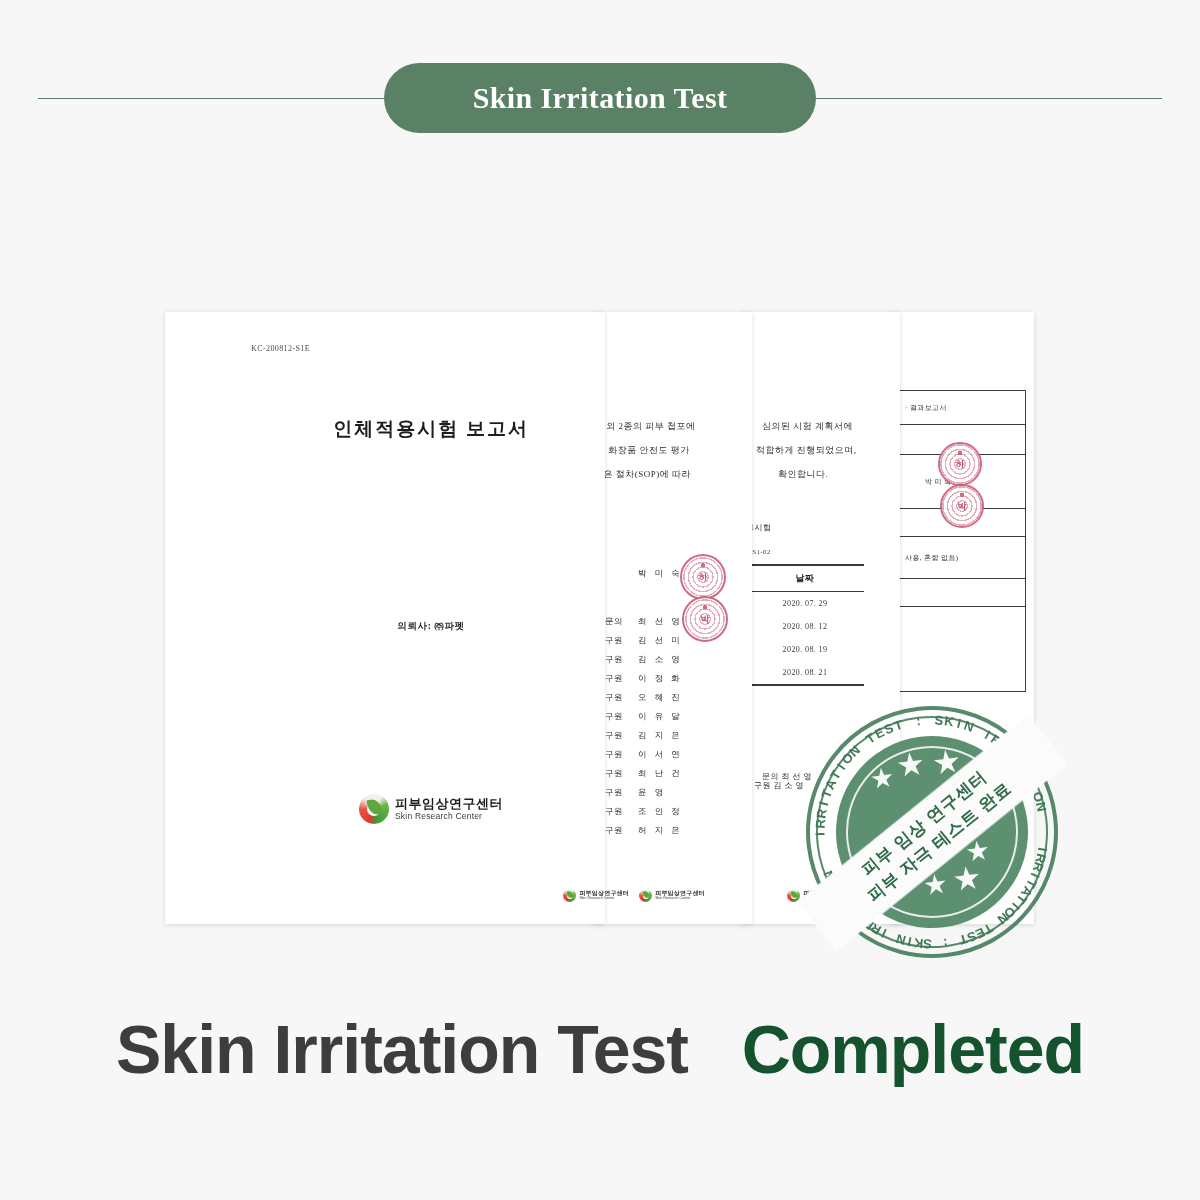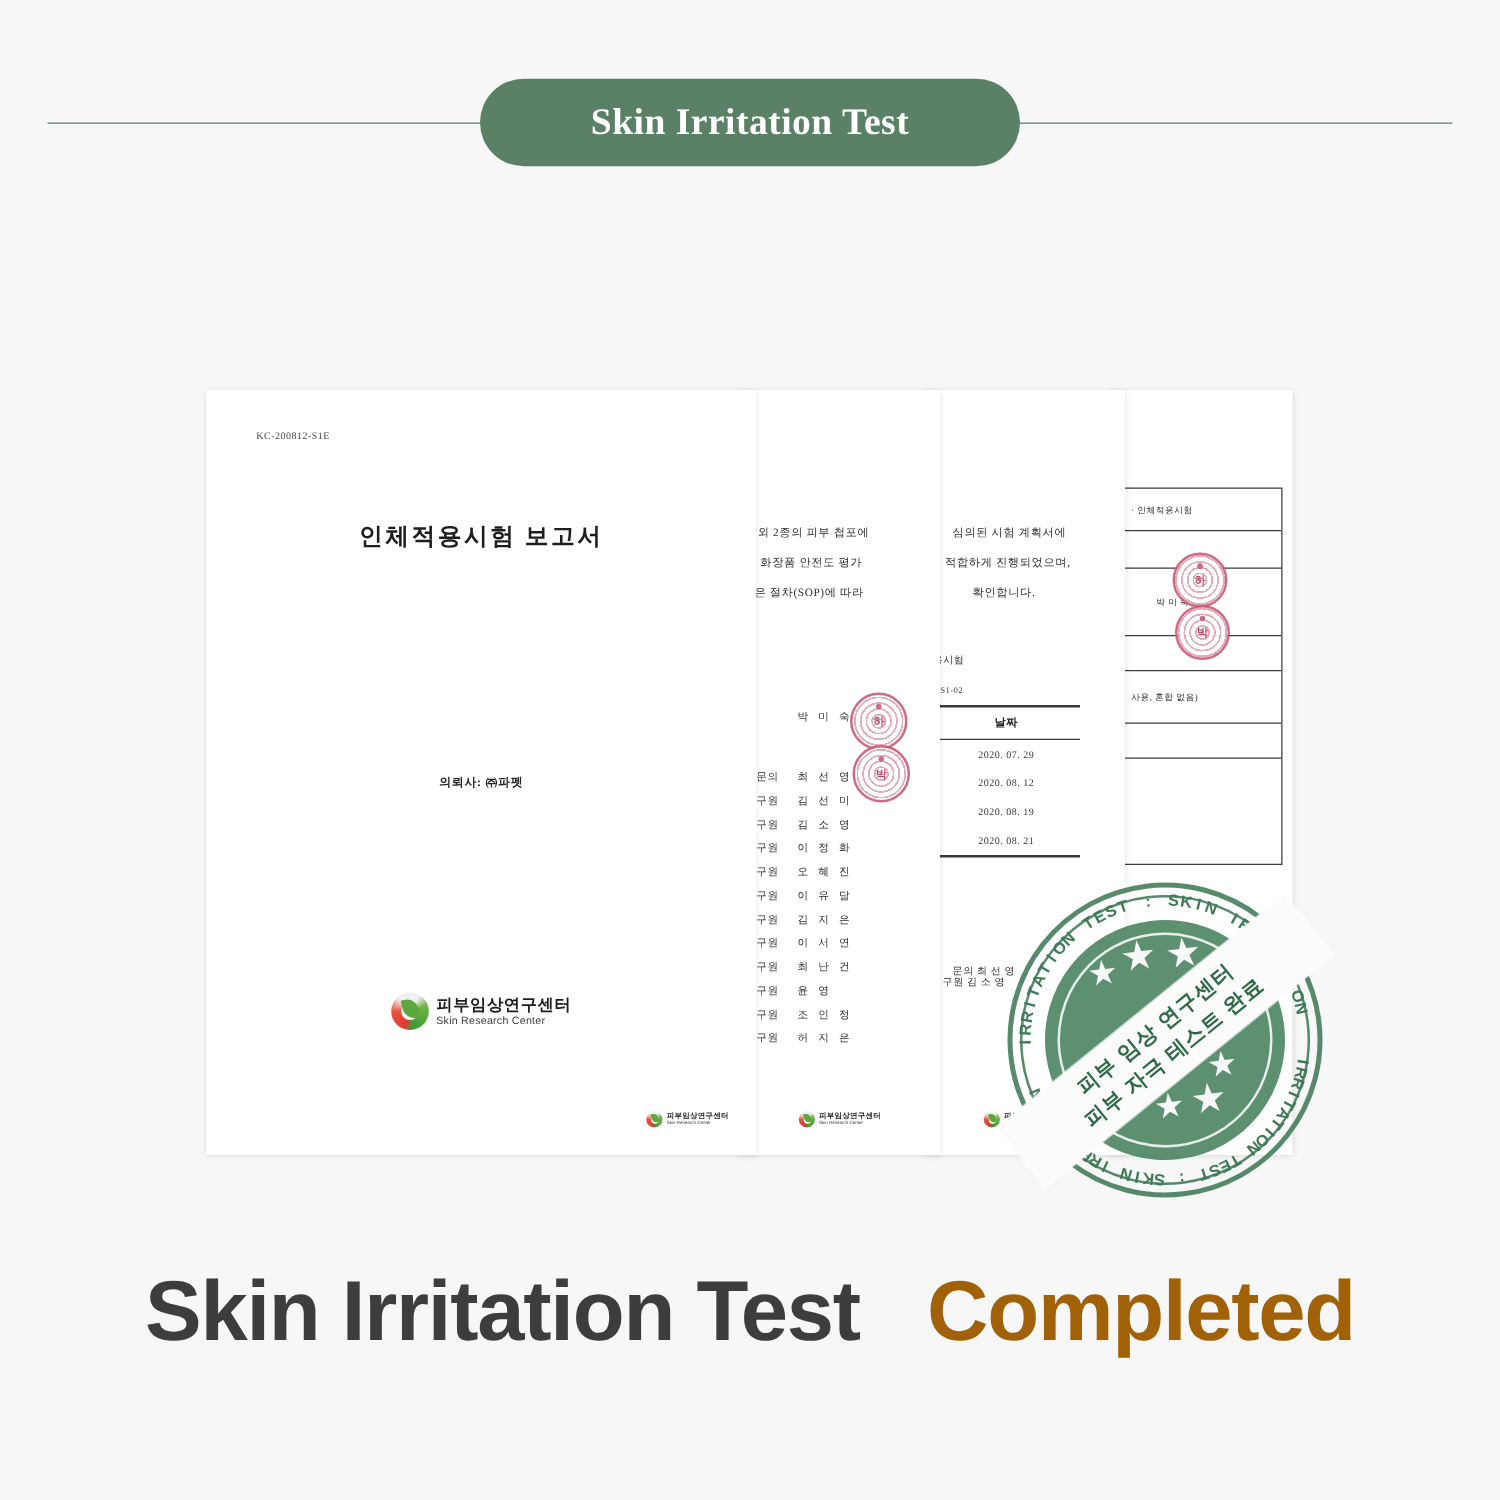--- a/index.html
+++ b/index.html
@@ -40,21 +40,21 @@
     position:absolute;top:0;background:#ffffff;
     box-shadow:0 1px 5px rgba(0,0,0,.13);
   }
   
   .sheet.s4{left:728px;width:146px;height:612px;}
   .sheet.s3{left:580px;width:160px;height:612px;}
   .sheet.s2{left:432px;width:160px;height:612px;}
   .sheet.s1{left:5px;width:440px;height:612px;}
 
   
-  .cover{position:relative;width:100%;height:100%;}
+  .cover{position:relative;width:100%;height:100%;margin-left:46px;}
   .doc-code{
     position:absolute;left:40px;top:32px;
     font-family:"Liberation Serif", serif;
     font-size:8px;color:#4a4a4a;letter-spacing:.4px;
   }
   .doc-title{
     position:absolute;left:0;right:0;top:104px;text-align:center;
     font-family:"Liberation Serif", serif;
     font-size:19px;font-weight:700;color:#1d1d1d;letter-spacing:2px;
   }
@@ -209,40 +209,40 @@
     line-height:24px;white-space:nowrap;
   }
 
   
   .bottom-title{
     position:absolute;left:0;top:1010px;width:1200px;text-align:center;
     font-family:"Liberation Sans", sans-serif;
     font-size:68px;font-weight:700;letter-spacing:-1px;white-space:nowrap;
   }
   .bt-dark{color:#3d3d3d;}
-  .bt-green{color:#a16207;}
+  .bt-green{color:#14532d;}
 </style>
 </head>
 <body>
 
 <div class="header-band">
   <div class="rule left"></div>
   <div class="rule right"></div>
   <div class="pill">
     <span class="pill-text">Skin Irritation Test</span>
   </div>
 </div>
 
 <div class="docs">
 
   <div class="sheet s4">
     <div class="pg">
       <div class="grid-table" style="left:10px;top:78px;width:126px;height:300px;">
         <div class="gt-row" style="height:34px;">
-          <span class="gt-txt">· 인체적용시험</span>
+          <span class="gt-txt">· 결과보고서</span>
         </div>
         <div class="gt-row" style="height:30px;">
           <span class="gt-txt"></span>
         </div>
         <div class="gt-row" style="height:54px;">
           <span class="gt-txt" style="left:26px;">박 미 숙</span>
         </div>
         <div class="gt-row" style="height:28px;">
           <span class="gt-txt"></span>
         </div>

